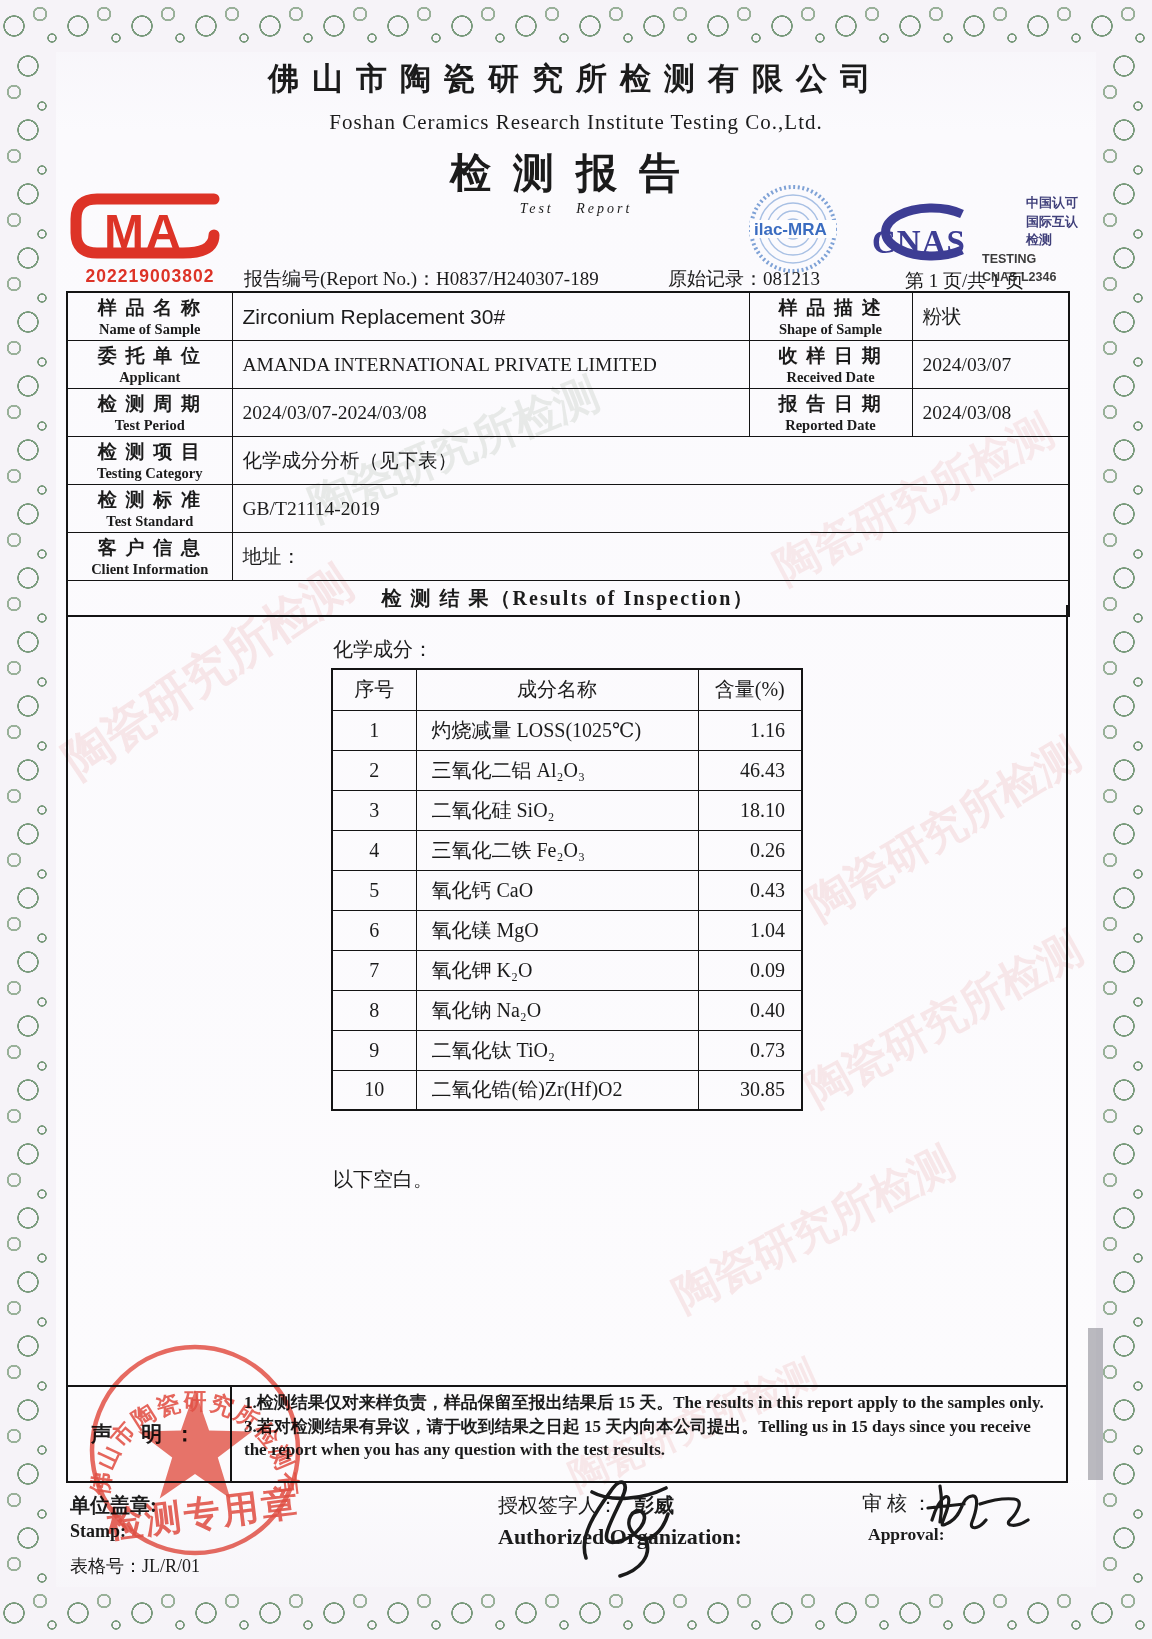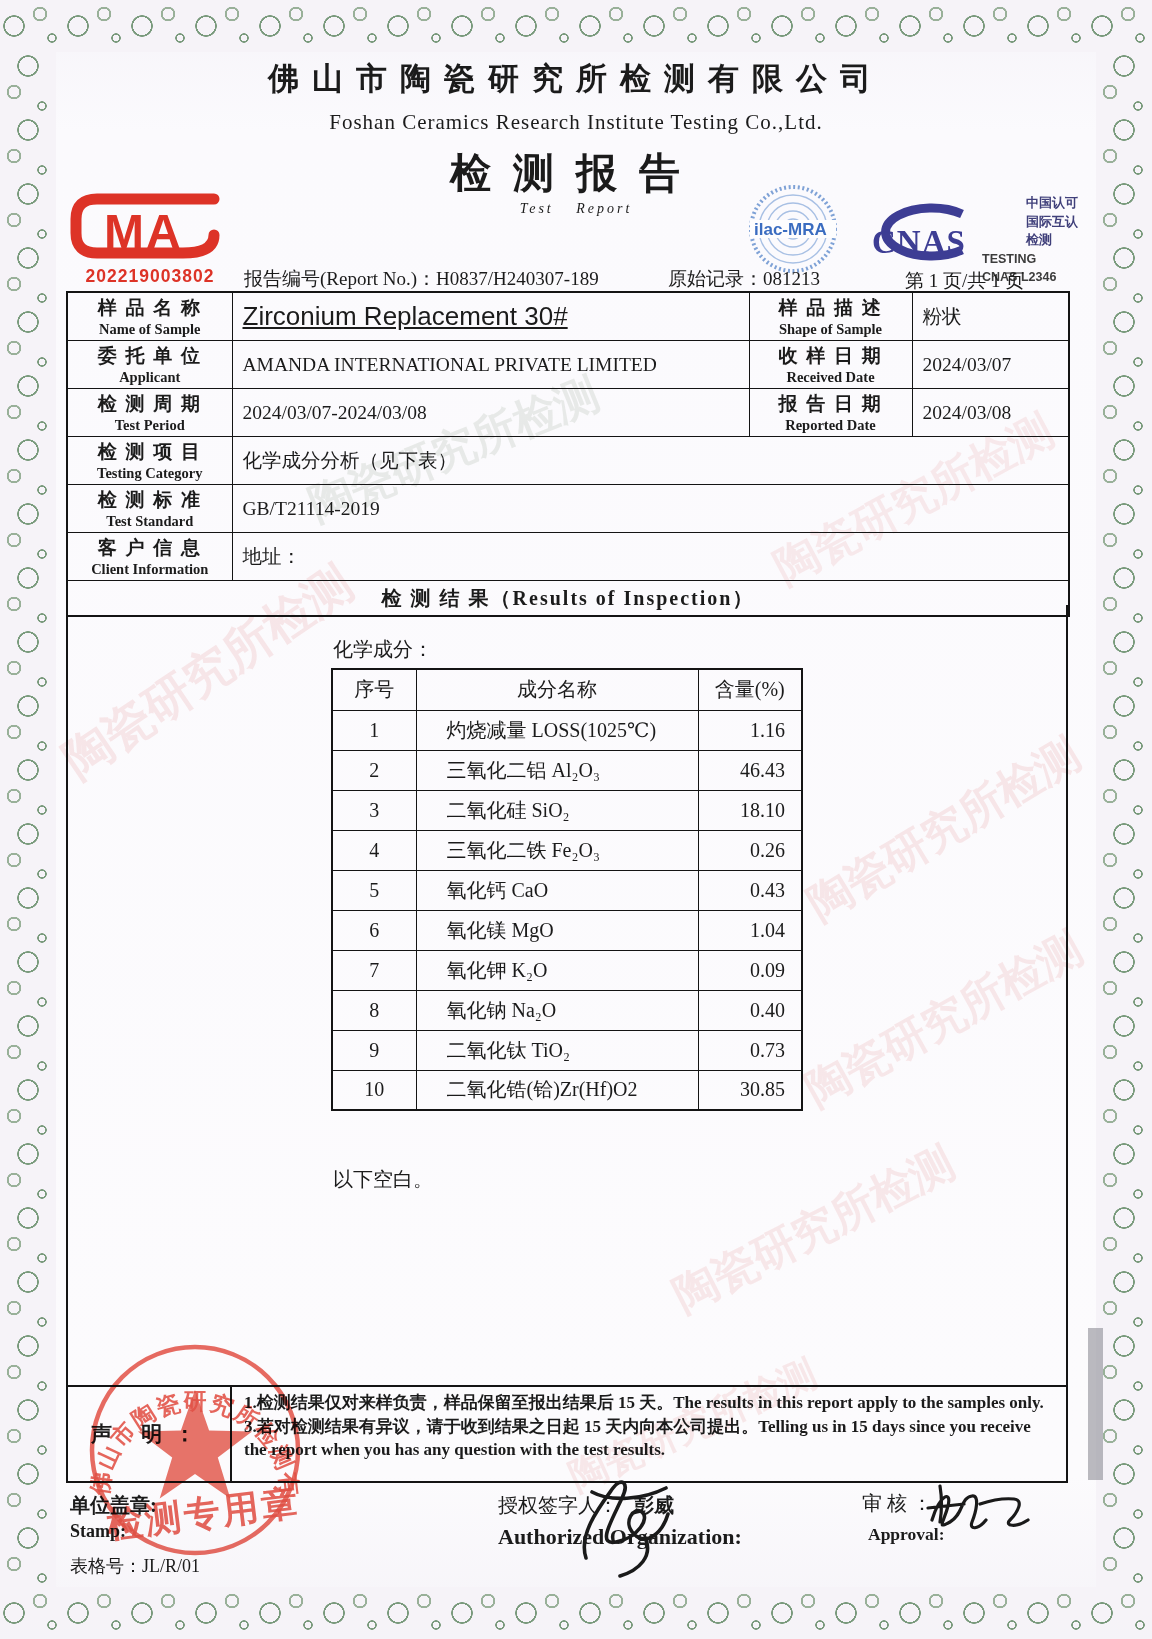--- a/index.html
+++ b/index.html
@@ -38,32 +38,32 @@
   .page-info{position:absolute;top:268px;left:905px;font-size:19px;}
   
   table{border-collapse:collapse;}
   .info-table{position:absolute;left:66px;top:291px;width:1002px;table-layout:fixed;}
   .info-table td{border:1.5px solid #141414;padding:2px 10px;vertical-align:middle;}
   .info-table{border:2.5px solid #141414;}
   .lbl{text-align:center;}
   .lbl .cn{font-size:19px;font-weight:600;letter-spacing:2px;white-space:nowrap;}
   .lbl .en{font-size:14.5px;font-weight:700;}
   .val{font-size:19.5px;}
-  .val-sans{font-family:"Liberation Sans","DejaVu Sans",sans-serif;font-size:26px;text-decoration:underline;}
+  .val-sans{font-family:"Liberation Sans","DejaVu Sans",sans-serif;font-size:21px;}
   .band-cell{text-align:center;font-size:20px;font-weight:700;letter-spacing:2px;height:30px;}
   
   .side-border{position:absolute;top:605px;width:2px;height:782px;background:#141414;}
   
   .chem-label{position:absolute;left:333px;top:636px;font-size:20px;}
   .chem-table{position:absolute;left:331px;top:668px;width:470px;table-layout:fixed;border:2.5px solid #141414;}
   .chem-table td,.chem-table th{border:1.5px solid #141414;font-size:20px;font-weight:400;}
   .chem-table .hrow{height:41px;}
   .chem-table .drow{height:40px;}
   .c-no{text-align:center;}
-  .c-name{text-align:left;padding-left:30px;margin-top:40px;}
+  .c-name{text-align:left;padding-left:15px;margin-top:40px;}
   .c-val{text-align:right;padding-right:16px;}
   .end-note{position:absolute;left:333px;top:1166px;font-size:20px;}
   
   .stmt-box{position:absolute;left:66px;top:1385px;width:1002px;height:98px;border:2.5px solid #141414;display:flex;box-sizing:border-box;background:transparent;}
   .stmt-left{width:162px;border-right:2px solid #141414;display:flex;align-items:center;justify-content:center;font-size:21px;font-weight:700;letter-spacing:12px;}
   .stmt-right{flex:1;padding:4px 12px 2px 12px;font-size:17px;font-weight:600;line-height:23.5px;}
   
   .f-stamp-cn{position:absolute;left:70px;top:1492px;font-size:20px;font-weight:700;}
   .f-stamp-en{position:absolute;left:70px;top:1521px;font-size:18px;font-weight:700;}
   .f-form{position:absolute;left:70px;top:1554px;font-size:18px;}

